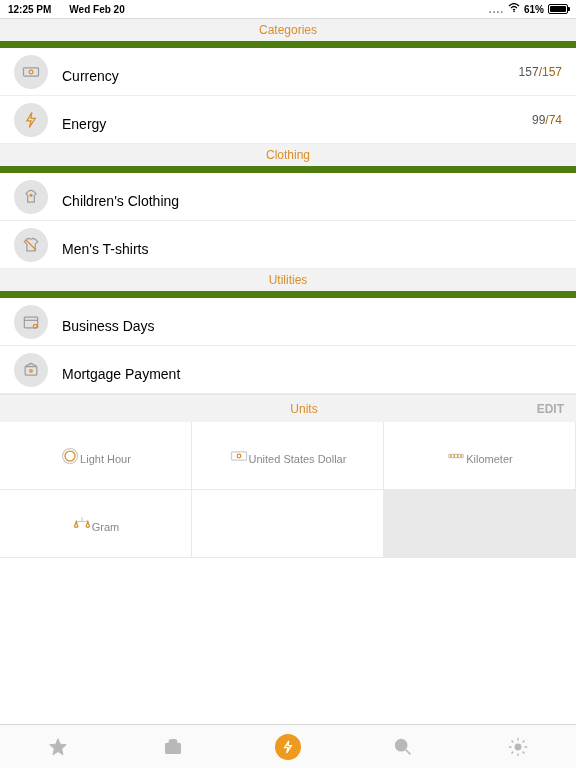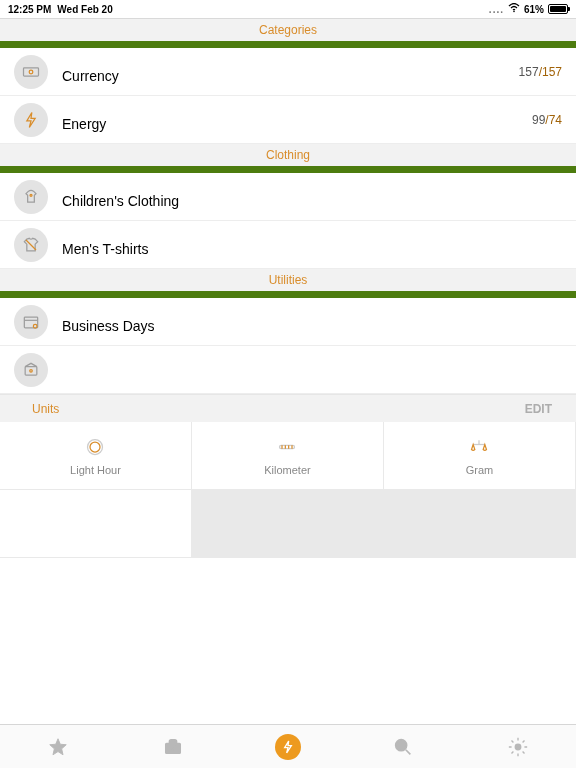--- a/index.html
+++ b/index.html
@@ -1,21 +1,21 @@
 <!DOCTYPE html>
 <html><head>
 <meta charset="utf-8">
 <style>
   * { margin: 0; padding: 0; box-sizing: border-box; }
   html, body { width: 576px; height: 768px; font-family: -apple-system, "Helvetica Neue", Arial, sans-serif; background: #fff; overflow: hidden; }
   .status-bar {
     height: 18px; display: flex; align-items: center; justify-content: space-between;
     padding: 0 8px; font-size: 10px; font-weight: 600; color: #000; background: #fff;
   }
-  .status-left { display: flex; gap: 6px; }
+  .status-left { display: flex; gap: 18px; }
   .status-right { display: flex; align-items: center; gap: 4px; }
   .battery-icon {
     width: 20px; height: 10px; border: 1px solid #000; border-radius: 2px; position: relative;
   }
   .battery-icon::after { content:""; position:absolute; right:-3px; top:2px; width:2px; height:4px; background:#000; border-radius:0 1px 1px 0;}
   .battery-icon .fill { position:absolute; left:1px; top:1px; bottom:1px; right:1px; background:#000; border-radius:1px;}
   .wifi-icon { font-size:11px; }
   .thin-line { height:1px; background:#d9d9d9; }
   .section-header {
     background:#f2f2f2; color:#d98d2b; font-size:12px; text-align:center;
@@ -28,29 +28,29 @@
   .row .icon-circle {
     width:34px; height:34px; border-radius:50%; background:#e3e3e3;
     display:flex; align-items:center; justify-content:center; margin-right:14px;
     position:relative;
   }
   .row .label { flex:1; font-size:14px; color:#000;margin-top:8px; }
   .row .count { font-size:12px; }
   .count .have { color:#555; }
   .count .of   { color:#a16207; }
   .units-header {
-    display:flex; align-items:center; justify-content:flex-start;
+    display:flex; align-items:center; justify-content:center;
     background:#f2f2f2; height:28px; position:relative; border-top:1px solid #e6e6e6;padding-left:32px;
   }
   .units-title { color:#d98d2b; font-size:12px; }
-  .units-edit { position:absolute; right:24px; color:#adadad; font-size:12px; font-weight:600; }
+  .units-edit { position:absolute; right:12px; color:#adadad; font-size:12px; font-weight:600; }
   .units-grid { display:flex; flex-wrap:wrap; background:#e9e9e9; }
   .unit-cell {
     width: 33.333%; background:#fff; height:68px;
-    display:flex; flex-direction:column; align-items:center; justify-content:center;
+    display:flex; flex-direction:row; align-items:center; justify-content:center;
     border-right:1px solid #e9e9e9; border-bottom:1px solid #e9e9e9;
   }
   .unit-cell .ulabel { font-size:11px; color:#888; margin-top:6px; }
   .unit-cell .uicon { height:22px; display:flex; align-items:center; justify-content:center; color:#d98d2b; }
   .tabbar {
     position:absolute; bottom:0; left:0; right:0; height:44px;
     background:#fafafa; border-top:1px solid #d6d6d6;
     display:flex; align-items:center; justify-content:space-around;
   }
   .tabbar .tab { display:flex; align-items:center; justify-content:center; width:40px; height:40px; }
@@ -147,36 +147,46 @@
 </div>
 
 <div class="row">
   <div class="icon-circle">
     <svg class="ic" viewBox="0 0 24 24">
         <rect x="5" y="8" width="14" height="10" rx="1"></rect>
         <path d="M5 8 L12 4 L19 8"></path>
         <circle cx="12" cy="13" r="1.5" stroke="#d98d2b"></circle>
       </svg>
   </div>
+  <div class="label">Mortgage Payment</div>
 </div>
 
 <div class="units-header">
   <span class="units-title">Units</span>
   <span class="units-edit">EDIT</span>
 </div>
 
 <div class="units-grid">
   <div class="unit-cell">
     <div class="uicon">
       <svg class="ic-o" viewBox="0 0 24 24">
           <circle cx="12" cy="12" r="6"></circle>
           <circle cx="12" cy="12" r="9" stroke="#ccc"></circle>
         </svg>
     </div>
     <div class="ulabel">Light Hour</div>
+  </div>
+  <div class="unit-cell">
+    <div class="uicon">
+      <svg class="ic-o" viewBox="0 0 24 24">
+          <rect x="3" y="7" width="18" height="10" rx="1" stroke="#ccc"></rect>
+          <circle cx="12" cy="12" r="2.2"></circle>
+        </svg>
+    </div>
+    <div class="ulabel">United States Dollar</div>
   </div>
   <div class="unit-cell">
     <div class="uicon">
       <svg class="ic-o" viewBox="0 0 24 24">
           <rect x="3" y="10" width="18" height="4" rx="2" stroke="#ccc"></rect>
           <line x1="6" y1="10" x2="6" y2="14"></line>
           <line x1="10" y1="10" x2="10" y2="14"></line>
           <line x1="14" y1="10" x2="14" y2="14"></line>
           <line x1="18" y1="10" x2="18" y2="14"></line>
         </svg>

